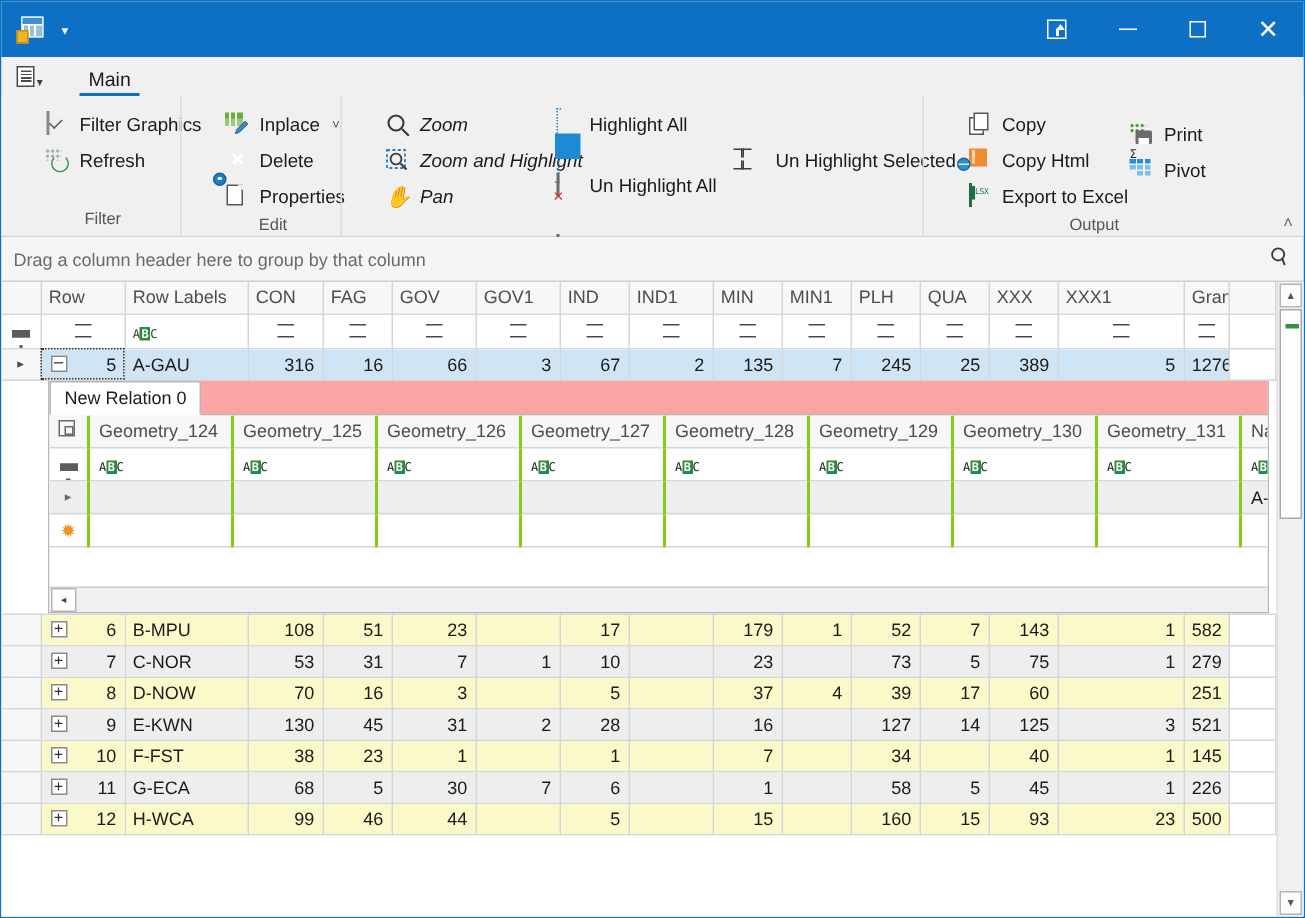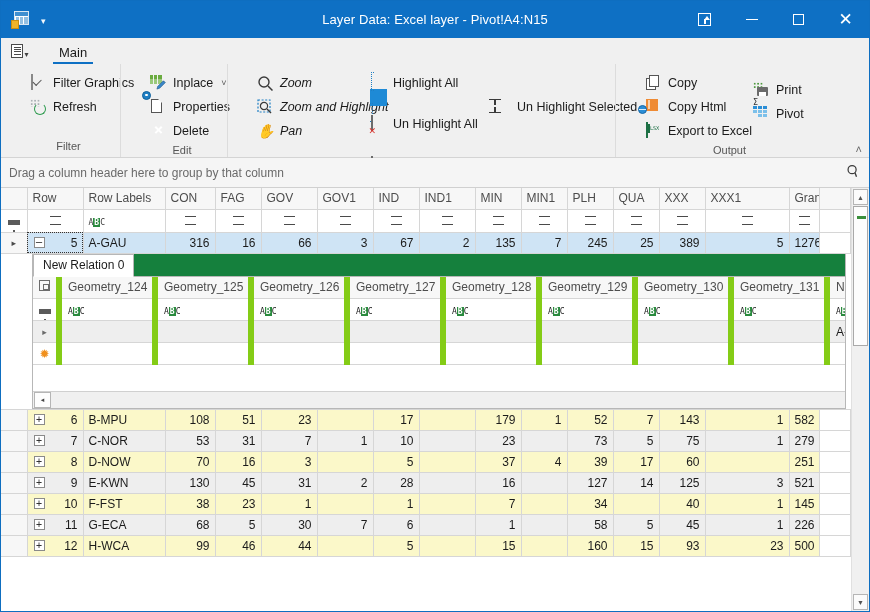--- a/index.html
+++ b/index.html
@@ -256,30 +256,30 @@
     font-family:"DejaVu Sans Mono",monospace;
   }
   .indcell{text-align:center;padding:0;}
 
   
   .detailrow td{padding:0;background:#fff;border-right:0;}
   .detail{
     margin:0 0 0 26px;border:1px solid #b7b7b7;border-top:0;background:#fff;
     height:155px;box-sizing:border-box;display:flex;flex-direction:column;
   }
-  .dtabs{height:22px;background:#15803d;border-bottom:1px solid #b7b7b7;display:flex;align-items:flex-end;}
+  .dtabs{height:22px;background:#fca5a5;border-bottom:1px solid #b7b7b7;display:flex;align-items:flex-end;}
   .dtab{
     height:21px;line-height:21px;padding:0 9px;font-size:12px;color:#1b1b1b;background:#fff;
     border:1px solid #b7b7b7;border-bottom:1px solid #fff;margin-left:-1px;margin-bottom:-1px;
   }
   .dtab:first-child{margin-left:0;}
   .dbody{flex:1 1 auto;overflow:hidden;background:#fff;}
   table.d{border-collapse:collapse;table-layout:fixed;width:100%;font-size:12px;}
   table.d th,table.d td{
-    border-right:6px solid #84cc16;border-bottom:1px solid #d6d6d6;padding:0 6px;height:22px;
+    border-right:2px solid #84cc16;border-bottom:1px solid #d6d6d6;padding:0 6px;height:22px;
     box-sizing:border-box;white-space:nowrap;overflow:hidden;
   }
   table.d thead th{background:#f7f7f7;color:#4d4d4d;font-weight:normal;text-align:left;}
   .d-ind{width:26px;min-width:26px;text-align:center;padding:0;background:#f7f7f7;}
   .d-newrow td{background:#fff;}
   .d-datarow td{background:#eeeeee;}
   .star{color:#f0901e;font-size:12px;}
   .relicon{
     display:inline-block;width:11px;height:11px;border:1.2px solid #6b6b6b;box-sizing:border-box;position:relative;
   }
@@ -317,21 +317,20 @@
 <div class="window">
 
   <div class="titlebar">
     <div class="tb-app">
       <span class="appicon">
         <span class="sheet"></span>
           <span class="tag"></span>
       </span>
       <span class="qat-caret">▾</span>
     </div>
-    <div class="tb-title">Layer Data: Excel layer - Pivot!A4:N15</div>
     <div class="tb-ctrls">
       <div class="tb-btn restore-up">
           <span class="glyph-rup"></span>
         </div>
       <div class="tb-btn">
           <span class="glyph-min"></span>
         </div>
       <div class="tb-btn">
           <span class="glyph-max"></span>
         </div>
@@ -378,26 +377,26 @@
                   <svg class="pen" viewBox="0 0 12 12" width="12" height="12">
                         <path d="M1 11l1-3 6-6 2 2-6 6z" fill="#3b87c9" stroke="#27608f" stroke-width=".7"></path>
                         <path d="M8 2l2 2" stroke="#27608f" stroke-width=".7"></path>
                       </svg>
                 </span>
               </span>
               <span>Inplace</span>
               <span class="cdown">˅</span>
             </div>
             <div class="ritem">
+              <span class="ic"><span class="ic-del"></span></span>
+              <span>Delete</span>
+            </div>
+            <div class="ritem">
               <span class="ic"><span class="ic-prop"><span class="pg"></span><span class="cog"></span></span></span>
               <span>Properties</span>
-            </div>
-            <div class="ritem">
-              <span class="ic"><span class="ic-del"></span></span>
-              <span>Delete</span>
             </div>
           </div>
         </div>
         <div class="group-label">Edit</div>
       </div>
 
       <div class="group" style="width:371px;">
         <div class="group-body">
           <div class="gcol" style="width:113px;font-style:italic;">
             <div class="ritem">

